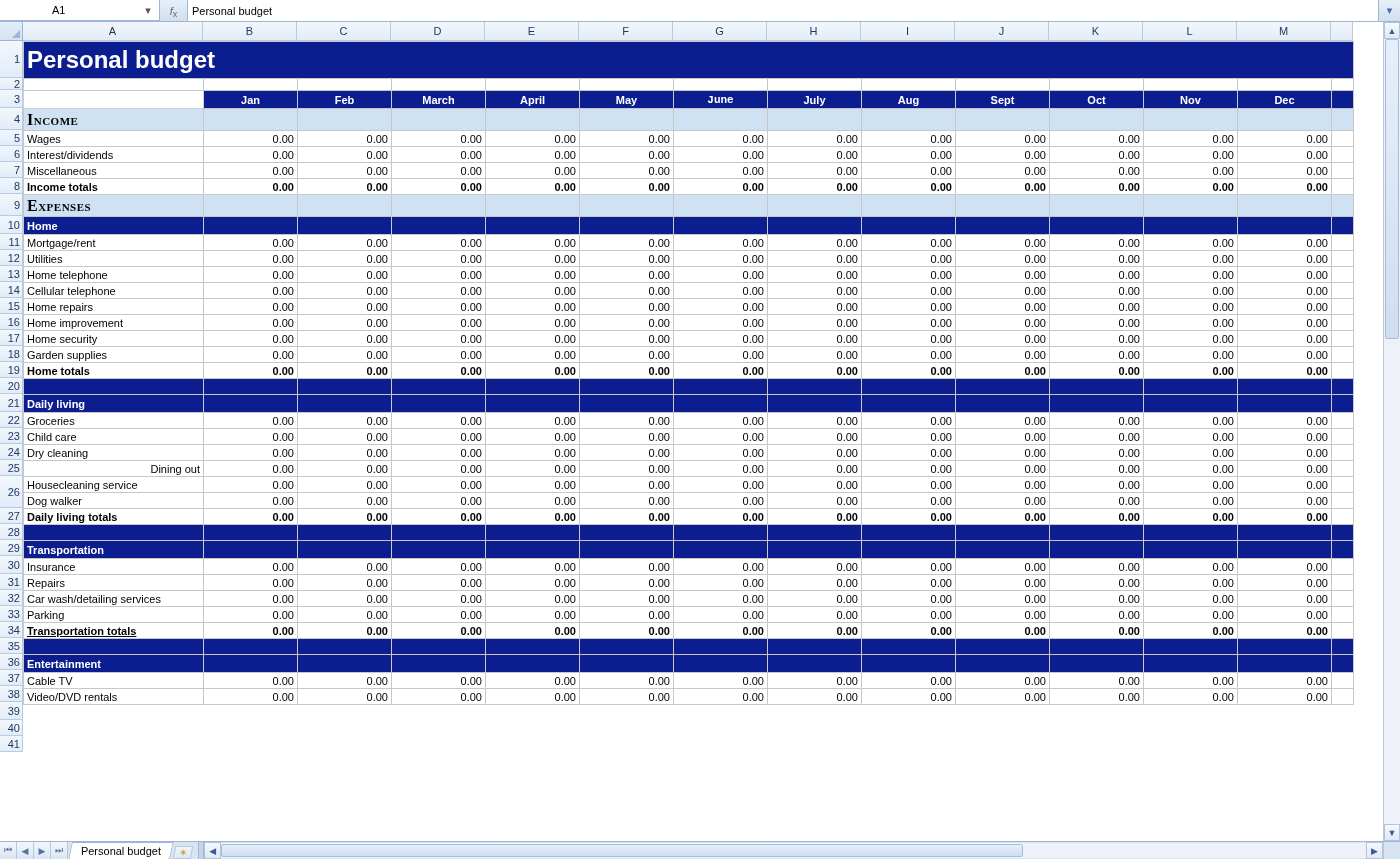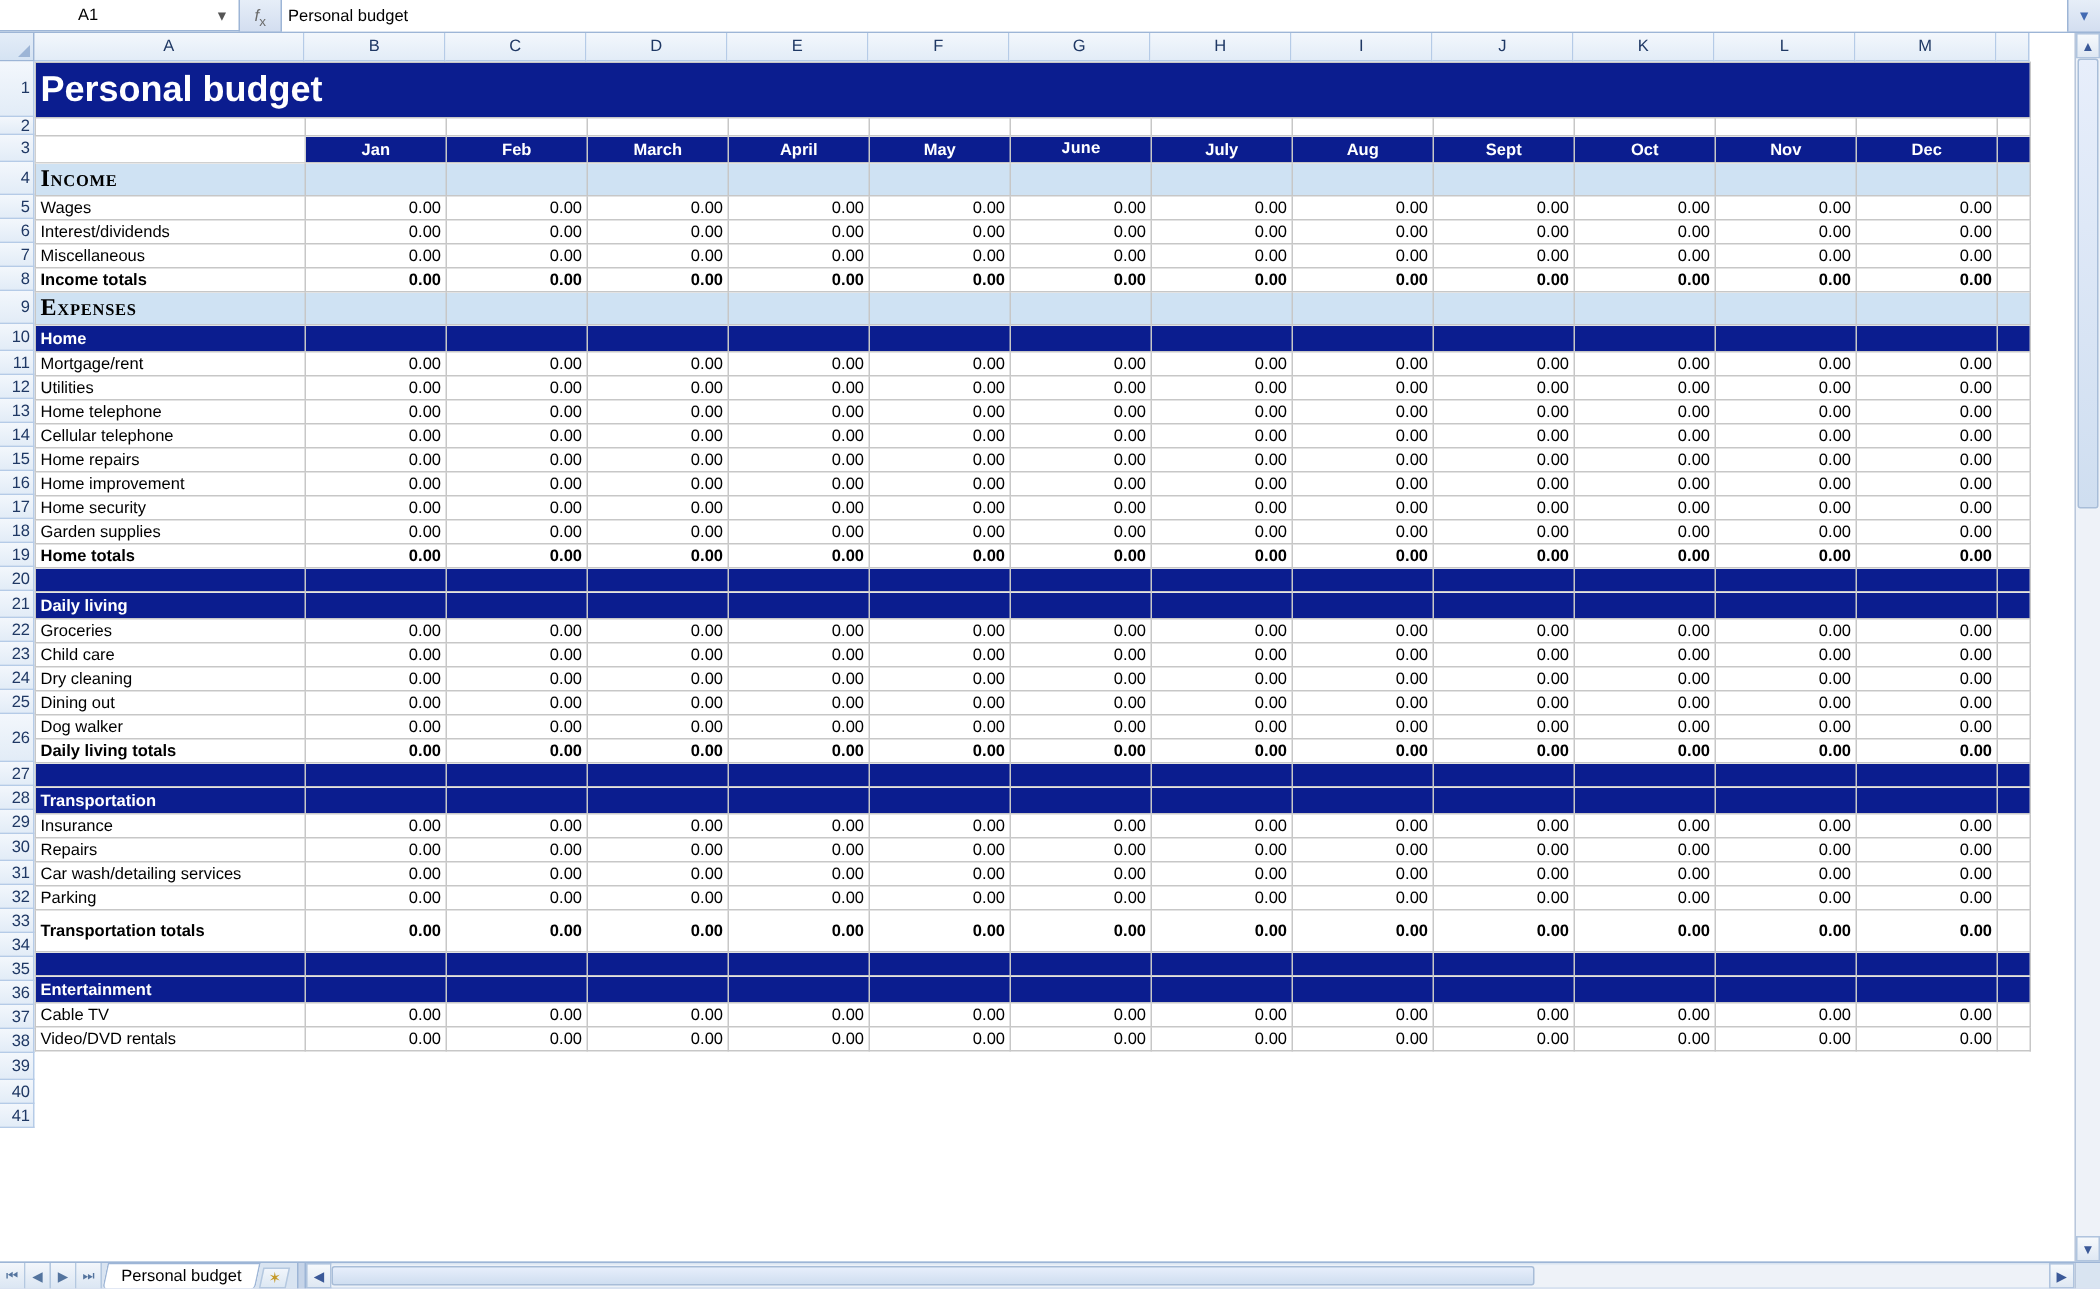--- a/index.html
+++ b/index.html
@@ -780,21 +780,37 @@
                   <td class="val" style="height: 16px;">0.00</td>
                   <td class="val" style="height: 16px;">0.00</td>
                   <td class="val" style="height: 16px;">0.00</td>
                   <td class="val" style="height: 16px;">0.00</td>
                   <td class="val" style="height: 16px;">0.00</td>
                   <td class="val" style="height: 16px;">0.00</td>
                   <td class="val" style="height: 16px;">0.00</td>
                   <td class="ypad" style="height: 16px;"></td>
                 </tr>
                 <tr class="data-row">
-                  <td class="label" style="height: 16px;">Dining out</td>
+                  <td class="label" style="height: 16px; text-align: right;">Dining out</td>
+                  <td class="val" style="height: 16px;">0.00</td>
+                  <td class="val" style="height: 16px;">0.00</td>
+                  <td class="val" style="height: 16px;">0.00</td>
+                  <td class="val" style="height: 16px;">0.00</td>
+                  <td class="val" style="height: 16px;">0.00</td>
+                  <td class="val" style="height: 16px;">0.00</td>
+                  <td class="val" style="height: 16px;">0.00</td>
+                  <td class="val" style="height: 16px;">0.00</td>
+                  <td class="val" style="height: 16px;">0.00</td>
+                  <td class="val" style="height: 16px;">0.00</td>
+                  <td class="val" style="height: 16px;">0.00</td>
+                  <td class="val" style="height: 16px;">0.00</td>
+                  <td class="ypad" style="height: 16px;"></td>
+                </tr>
+                <tr class="data-row">
+                  <td class="label" style="height: 16px;">Housecleaning service</td>
                   <td class="val" style="height: 16px;">0.00</td>
                   <td class="val" style="height: 16px;">0.00</td>
                   <td class="val" style="height: 16px;">0.00</td>
                   <td class="val" style="height: 16px;">0.00</td>
                   <td class="val" style="height: 16px;">0.00</td>
                   <td class="val" style="height: 16px;">0.00</td>
                   <td class="val" style="height: 16px;">0.00</td>
                   <td class="val" style="height: 16px;">0.00</td>
                   <td class="val" style="height: 16px;">0.00</td>
                   <td class="val" style="height: 16px;">0.00</td>
@@ -924,21 +940,21 @@
                   <td class="val" style="height: 16px;">0.00</td>
                   <td class="val" style="height: 16px;">0.00</td>
                   <td class="val" style="height: 16px;">0.00</td>
                   <td class="val" style="height: 16px;">0.00</td>
                   <td class="val" style="height: 16px;">0.00</td>
                   <td class="val" style="height: 16px;">0.00</td>
                   <td class="val" style="height: 16px;">0.00</td>
                   <td class="ypad" style="height: 16px;"></td>
                 </tr>
                 <tr class="data-row totals-row">
-                  <td class="label" style="height: 28px;">Transportation totals</td>
+                  <td class="label" style="height: 16px; text-decoration: underline;">Transportation totals</td>
                   <td class="val" style="height: 16px;">0.00</td>
                   <td class="val" style="height: 16px;">0.00</td>
                   <td class="val" style="height: 16px;">0.00</td>
                   <td class="val" style="height: 16px;">0.00</td>
                   <td class="val" style="height: 16px;">0.00</td>
                   <td class="val" style="height: 16px;">0.00</td>
                   <td class="val" style="height: 16px;">0.00</td>
                   <td class="val" style="height: 16px;">0.00</td>
                   <td class="val" style="height: 16px;">0.00</td>
                   <td class="val" style="height: 16px;">0.00</td>

